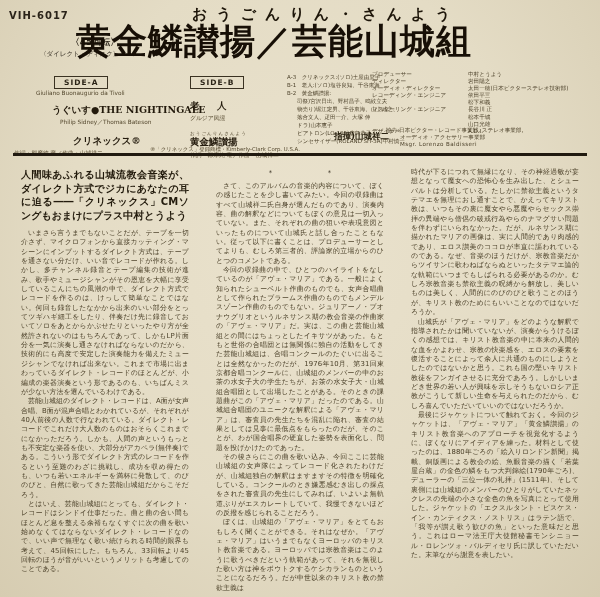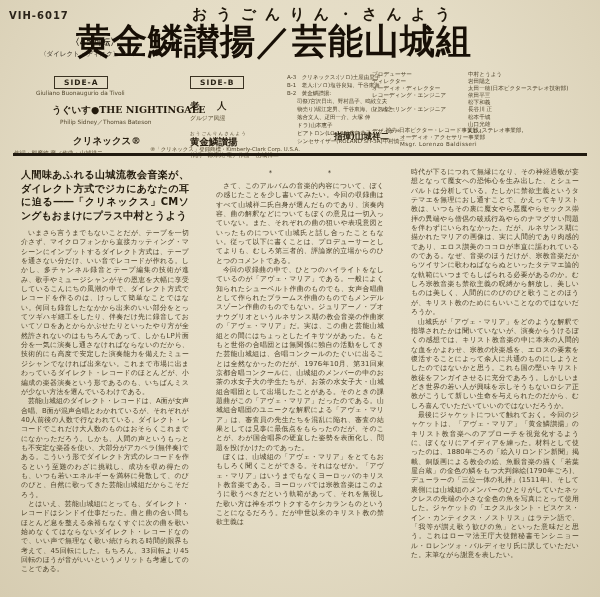--- a/index.html
+++ b/index.html
@@ -150,20 +150,21 @@
       <p class="ind">とはいえ、芸能山城組にとっても、ダイレクト・レコードはシンドイ仕事だった。曲と曲の合い間もほとんど息を整える余裕もなくすぐに次の曲を歌い始めなくてはならないダイレクト・レコードなので、いい声で無理なく歌い続けられる時間的限界も考えて、45回転にした。もちろん、33回転より45回転のほうが音がいいというメリットも考慮してのことである。</p>
 
     </div>
     <div class="col">
       <div class="marks">
         <span>＊</span>
         <span>＊</span>
       </div>
       <p class="ind">さて、このアルバムの音楽的内容について、ぼくの感じたことを少し書いてみたい。今回の収録曲はすべて山城祥二氏自身が選んだものであり、演奏内容、曲の解釈などについてもぼくの意見は一切入っていない。また、それぞれの曲の狙いや表現意図といったものについて山城氏と話し合ったこともない。従って以下に書くことは、プロデューサーとしてよりも、むしろ第三者的、評論家的立場からのひとつのコメントである。</p>
       <p class="ind">今回の収録曲の中で、ひとつのハイライトをなしているのが「アヴェ・マリア」である。一般によく知られたシューベルト作曲のものでも、女声合唱曲として作られたブラームス作曲のものでもメンデルスゾーン作曲のものでもない。ジュリアーノ・ブオナウグリオというルネサンス期の教会音楽の作曲家の「アヴェ・マリア」だ。実は、この曲と芸能山城組との間にはちょっとしたイキサツがあった。もともと世俗の合唱団とは無関係に独自の活動をしてきた芸能山城組は、合唱コンクールのたぐいに出ることは全然なかったのだが、1976年10月、第31回東京都合唱コンクールに、山城組のメンバーの中のお茶の水女子大の学生たちが、お茶の水女子大・山城組合唱団として出場したことがある。そのときの課題曲がこの「アヴェ・マリア」だったのである。山城組合唱団のユニークな解釈による「アヴェ・マリア」は、審査員の先生たちを混乱に陥れ、審査の結果としては見事に最低点をもらったのだが、そのことが、わが国合唱界の硬直した姿勢を表面化し、問題を投げかけたのであった。</p>
+      <p class="ind">その後さらにこの曲を歌い込み、今回ここに芸能山城組の女声隊によってレコード化されたわけだが、山城組独自の解釈はますますその特徴を明確化している。コンクールのとき嫌悪感むき出しの採点をされた審査員の先生にしてみれば、いよいよ無軌道ぶりがエスカレートしていて、我慢できないほどの反撥を感じられることだろう。</p>
       <p class="ind">ぼくは、山城組の「アヴェ・マリア」をとてもおもしろく聞くことができる。それはなぜか。「アヴェ・マリア」はいうまでもなくヨーロッパのキリスト教音楽である。ヨーロッパでは宗教音楽はこのように歌うべきだという軌範があって、それを無視した歌い方は神をボウトクするケシカランものということになるだろう。だが中世以来のキリスト教の禁欲主義は</p>
     </div>
     <div class="col">
       <p>時代が下るにつれて無縁になり、その神経過敏が妄想となって魔女への恐怖心を生み出した、とシューバルトは分析している。たしかに禁欲主義というタテマエを無理におし通すことで、かえってキリスト教は、いつもその裏に魔女やら悪魔やらセックス崇拝の異端やら僧侶の破戒行為やらのナマグサい問題を伴わずにいられなかった。だが、ルネサンス期に描かれたマリアの画像は、実に人間的であり肉感的であり、エロス讃美のココロが率直に謳われているのである。なぜ、音楽のほうだけが、宗教音楽だからツイサンに歌わねばならぬといったタテマエ論的な軌範にいつまでもしばられる必要があるのか。むしろ宗教音楽も禁欲主義の呪縛から解放し、美しいものは美しく、人間的にのびのびと歌うことのほうが、キリスト教のためにもいいことなのではないだろうか。</p>
       <p class="ind">山城氏が「アヴェ・マリア」をどのような解釈で指導されたかは聞いていないが、演奏からうけるぼくの感想では、キリスト教音楽の中に本来の人間的な血をかよわせ、宗教の快楽感を、エロスの要素を復活することによって余人に共通のものにしようとしたのではないかと思う。これも国の堅いキリスト教徒をフンガイさせるに充分であろう。しかしいまどき世界の若い人が興味を示しそうもないロシア正教がこうして新しい生命を与えられたのだから、むしろ喜んでいただいていいのではないだろうか。</p>
       <p class="ind">最後にジャケットについて触れておく。今回のジャケットは、「アヴェ・マリア」「黄金鱗讃揚」のキリスト教音楽へのアプローチを視覚化するように、ぼくなりにアイディアを練った。材料として使ったのは、1880年ごろの「絵入りロンドン新聞」掲載、銅版画による教会の絵、魚眼音楽の描く「若葉屋台蔵」の金色の鱗をもつ大判錦絵(1790年ごろ)、デューラーの「三位一体の礼拝」(1511年)、そして裏側には山城組のメンバーのひとりがしていたネックレスの先端の小さな金色の魚を写真にとって使用した。ジャケットの「エクスルタント・ピスケス・イン・カンティクス・ノストリス」はラテン語で、「我等が讃え歌う歓びの魚」といった意味だと思う。これはローマ法王庁大使館秘書モンシニョール・ロレンツォ・バルディセリ氏に訳していただいた。末筆ながら謝意を表したい。</p>
     </div>
   </div>
 
 </div>

